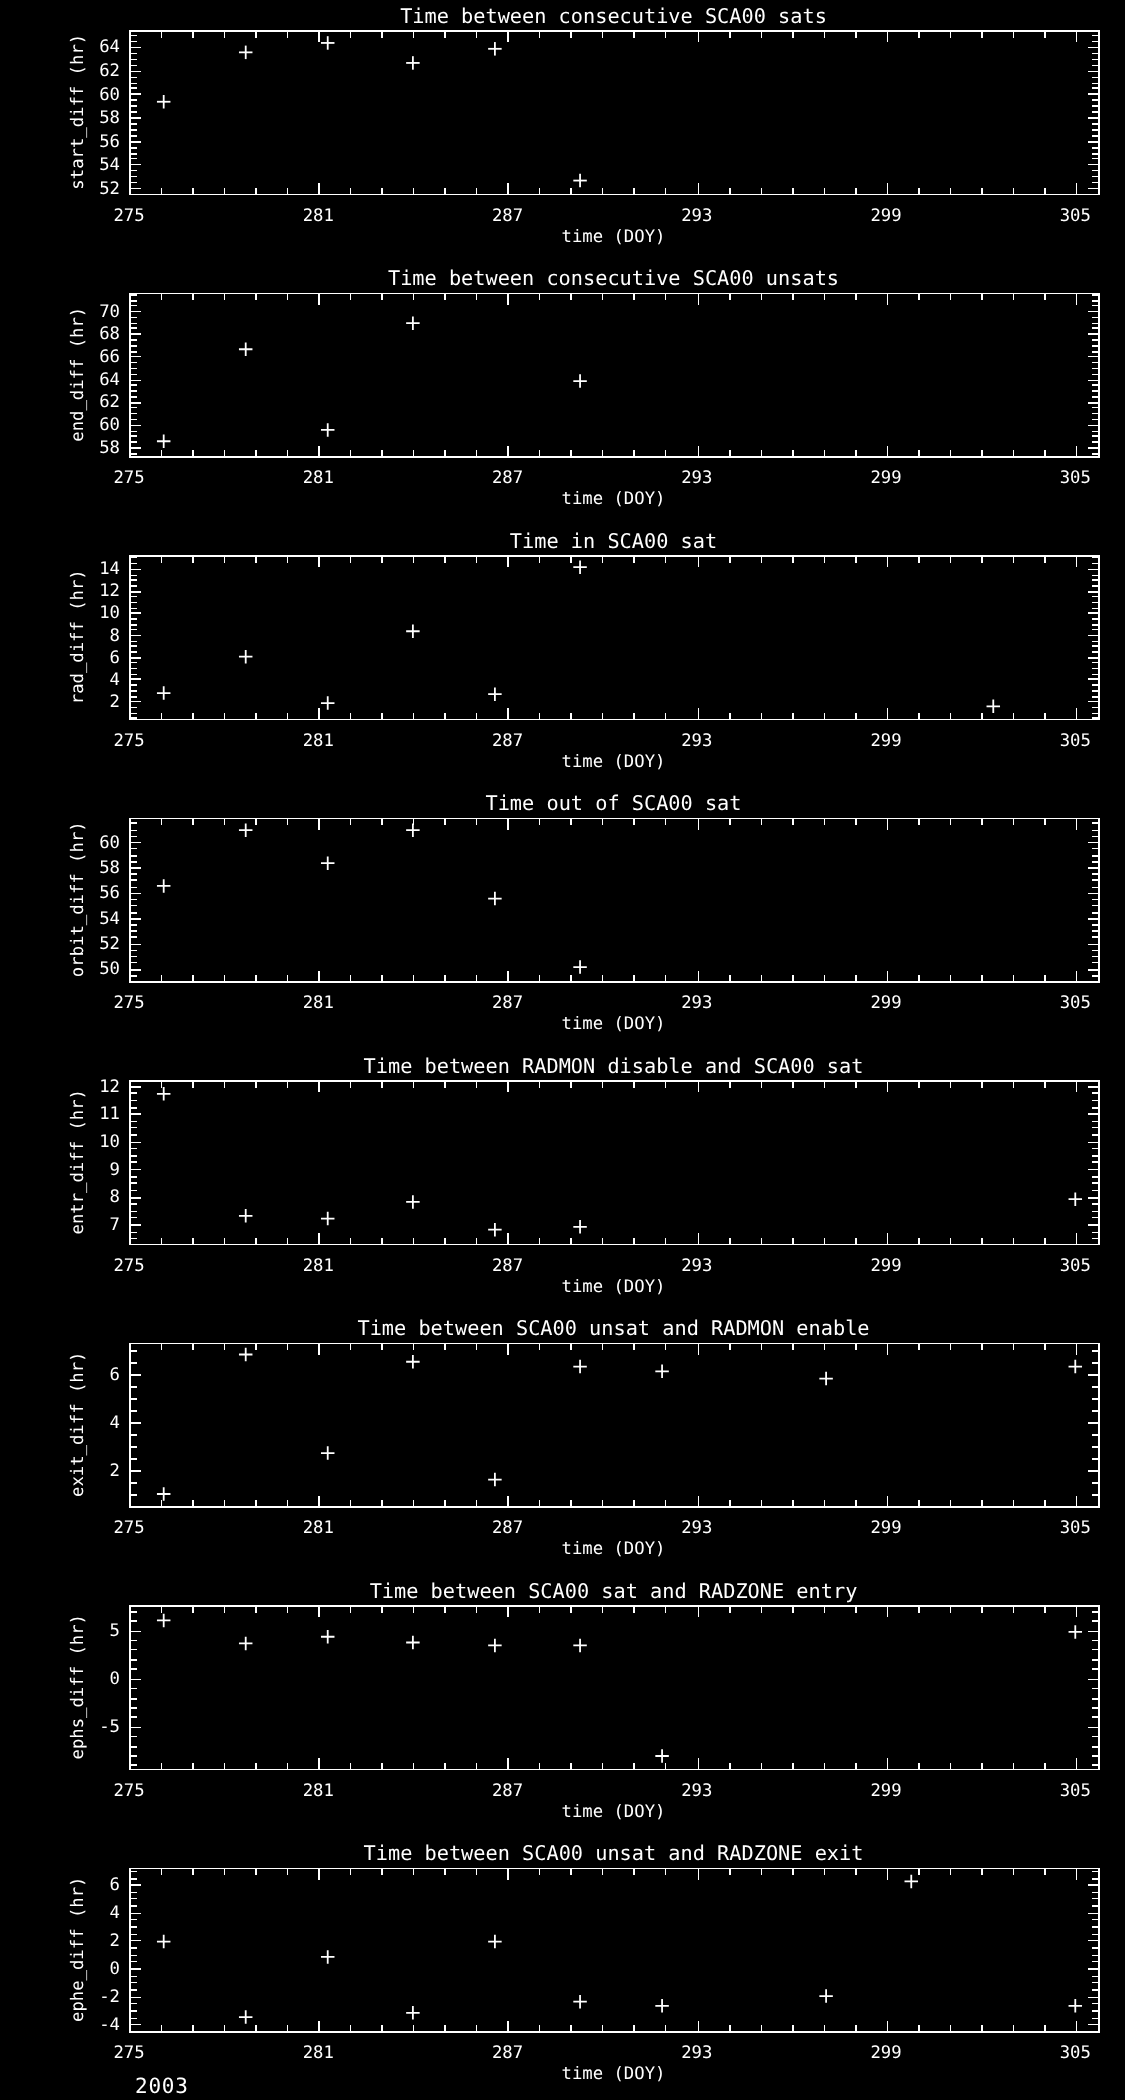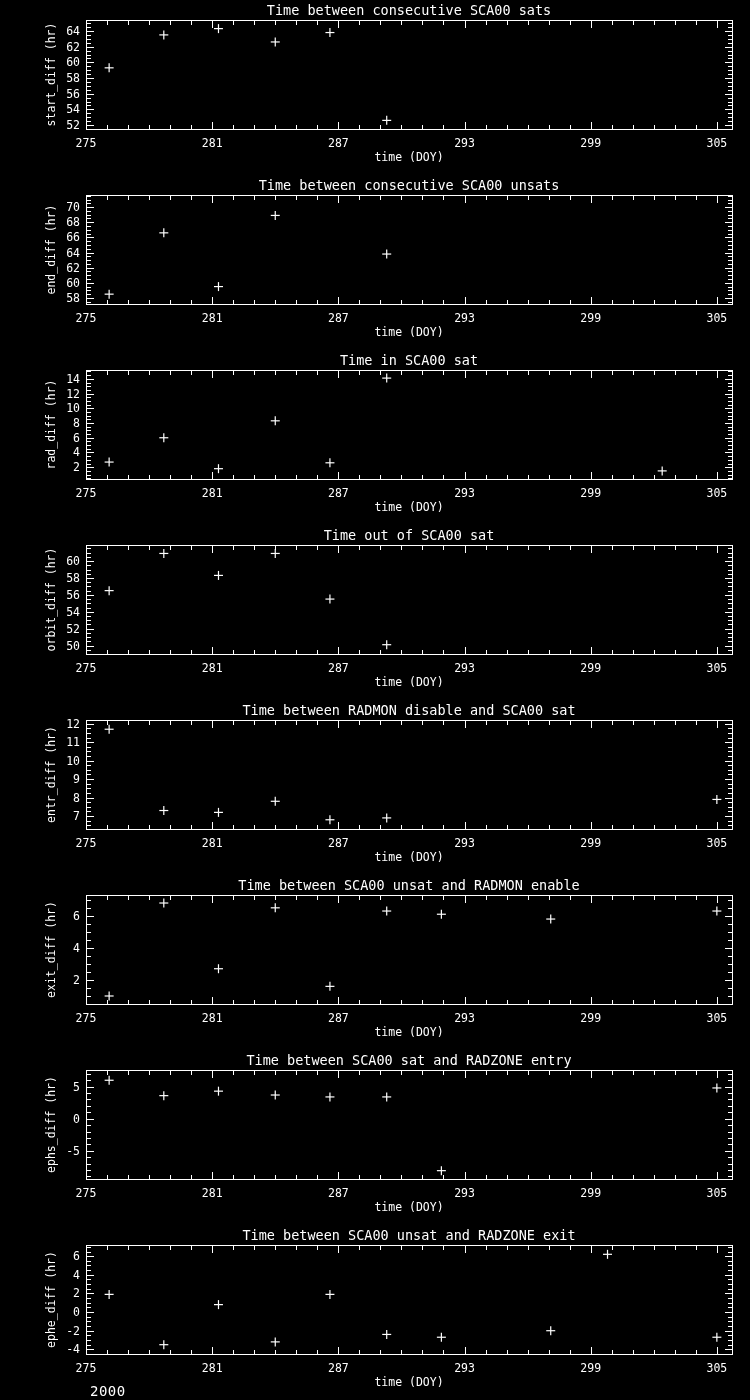--- a/index.html
+++ b/index.html
@@ -1464,13 +1464,13 @@
       <g>
         <line x1="603.0104166666664" y1="29.31623931623932" x2="612.0104166666664" y2="29.31623931623932" stroke="#ffffff" stroke-width="1.2"></line>
         <line x1="607.5104166666664" y1="24.81623931623932" x2="607.5104166666664" y2="33.81623931623932" stroke="#ffffff" stroke-width="1.2"></line>
       </g>
       <g>
         <line x1="712.3593749999994" y1="112.23076923076925" x2="721.3593749999994" y2="112.23076923076925" stroke="#ffffff" stroke-width="1.2"></line>
         <line x1="716.8593749999994" y1="107.73076923076925" x2="716.8593749999994" y2="116.73076923076925" stroke="#ffffff" stroke-width="1.2"></line>
       </g>
     </svg>
   </div>
-<div class="year-label">2000</div>
+<div class="year-label">2003</div>
 
 </body></html>

